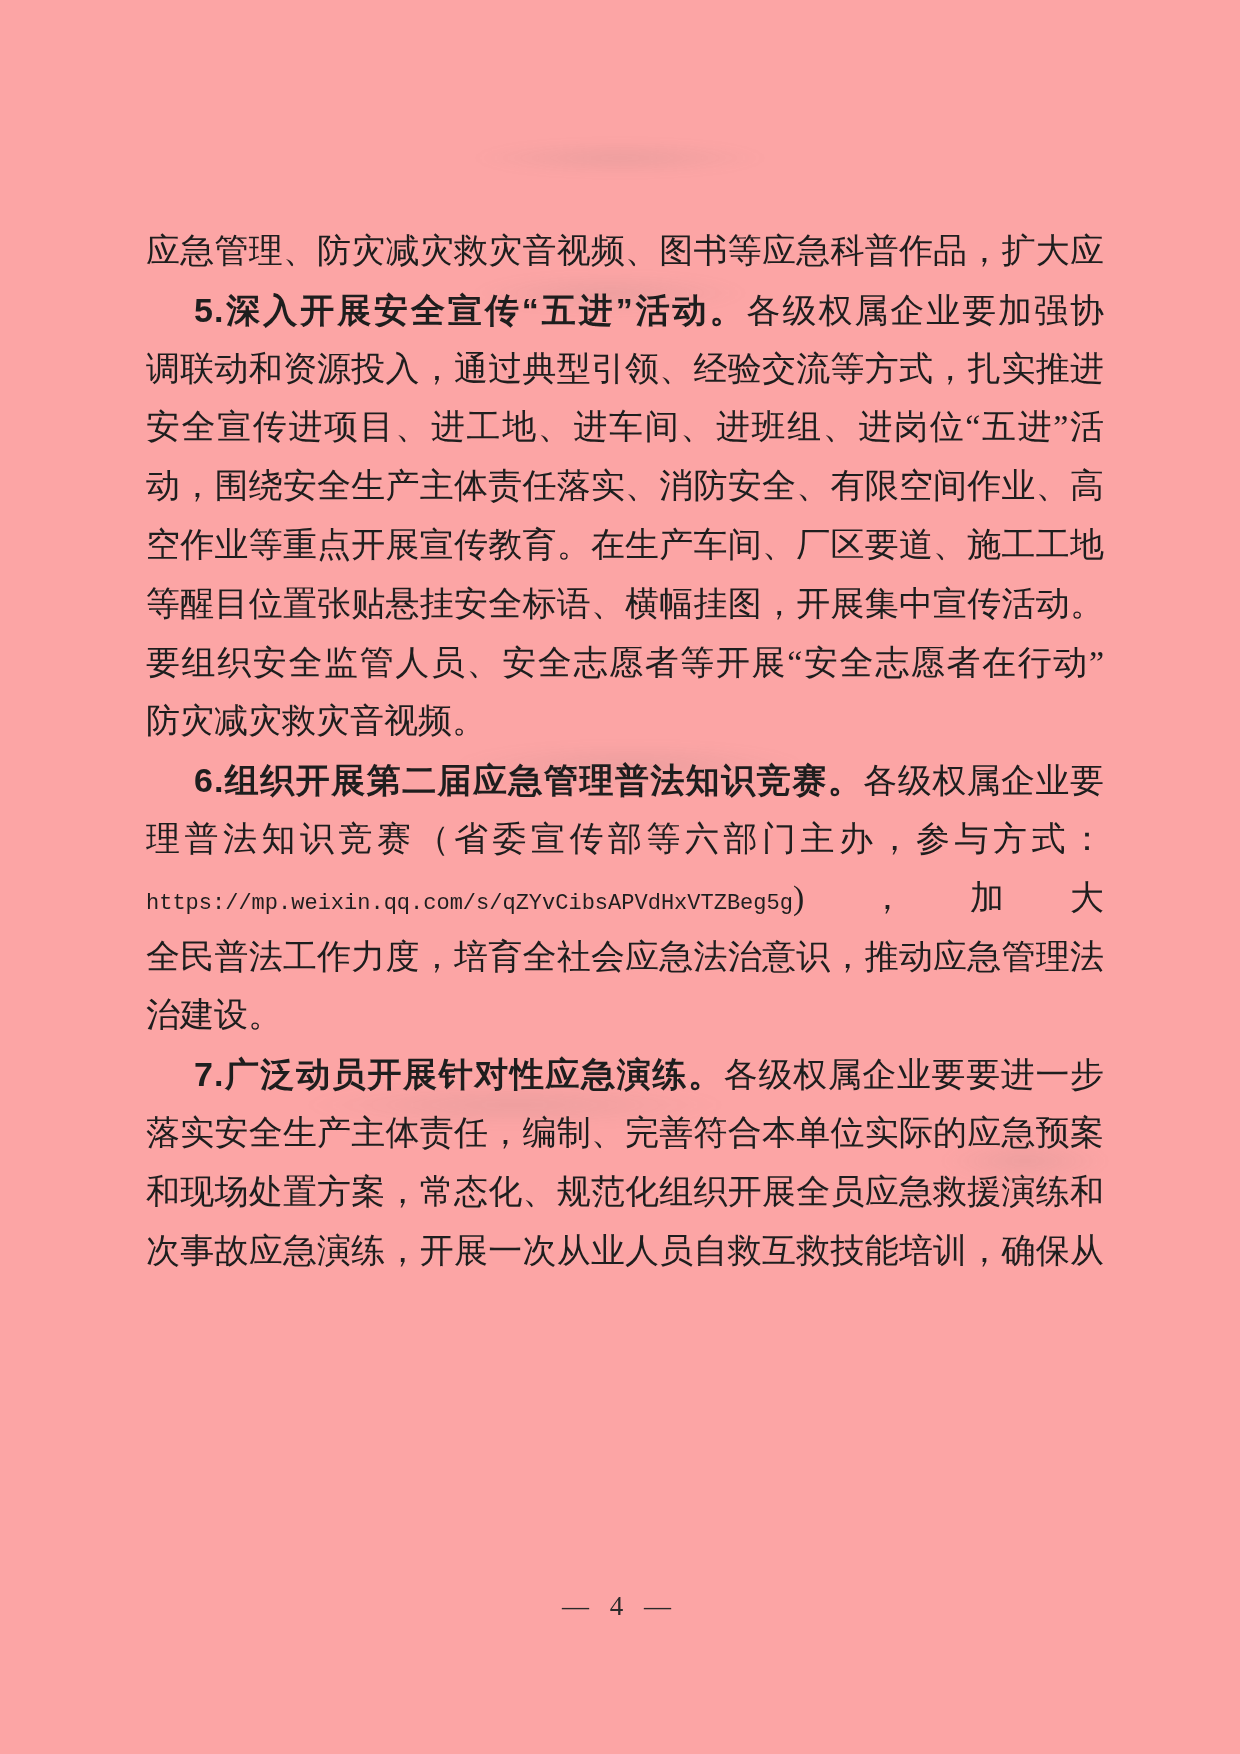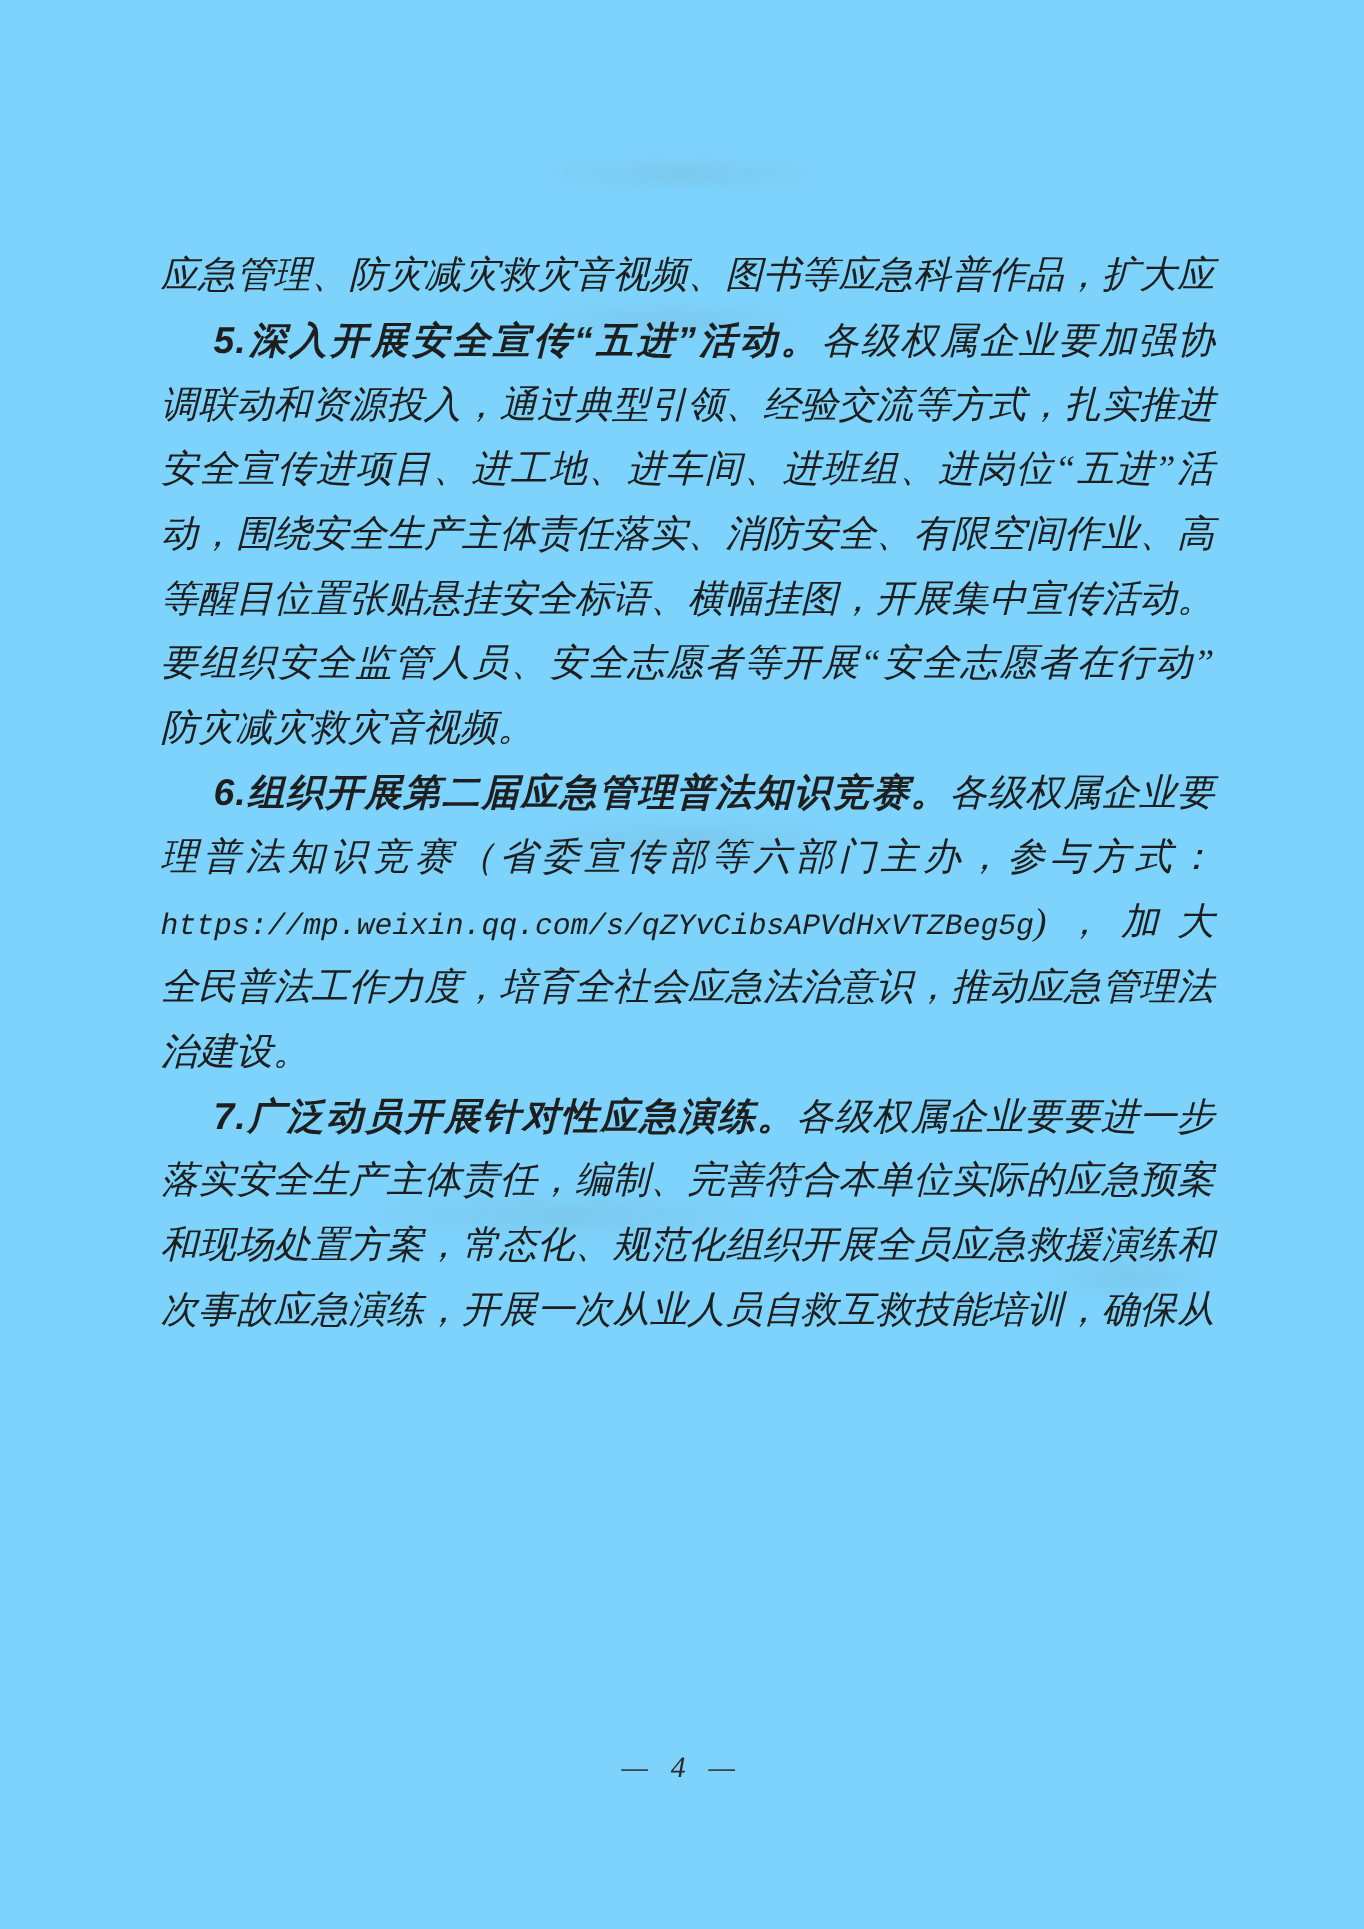--- a/index.html
+++ b/index.html
@@ -6,24 +6,23 @@
     margin: 0;
     padding: 0;
     width: 1240px;
     height: 1754px;
     background: #f4f4f2;
     font-family: "Liberation Serif", serif;
   }
   .page {
     position: absolute;
     inset: 0;
-    background: #7dd3fc;
+    background: #fca5a5;
     color: #1e1e1e;
     overflow: hidden;
-    font-style: italic;
   }
   .doc-body {
     position: absolute;
     left: 146px;
     top: 222px;
     width: 958px;
     font-size: 34px;
   }
   .line {
     height: 58.8px;
@@ -37,21 +36,21 @@
   .line.indent {
     text-indent: 48px;
   }
   .run-bold {
     font-weight: 700;
     font-family: "Liberation Sans", sans-serif;
     letter-spacing: 1px;
   }
   .run-url {
     font-family: "Liberation Mono", monospace;
-    font-size: 27px;
+    font-size: 22px;
   }
   .page-number {
     position: absolute;
     top: 1586px;
     left: 0;
     width: 100%;
     height: 40px;
     line-height: 40px;
     text-align: center;
     font-size: 27px;
@@ -80,20 +79,21 @@
   <div class="smudge s3"></div>
   <div class="smudge s4"></div>
   <div class="smudge s5"></div>
 
   <div class="doc-body">
       <div class="line justify"><span>应急管理、防灾减灾救灾音视频、图书等应急科普作品，扩大应</span></div>
       <div class="line justify indent"><span class="run-bold">5.深入开展安全宣传“五进”活动。</span><span>各级权属企业要加强协</span></div>
       <div class="line justify"><span>调联动和资源投入，通过典型引领、经验交流等方式，扎实推进</span></div>
       <div class="line justify"><span>安全宣传进项目、进工地、进车间、进班组、进岗位“五进”活</span></div>
       <div class="line justify"><span>动，围绕安全生产主体责任落实、消防安全、有限空间作业、高</span></div>
+      <div class="line justify"><span>空作业等重点开展宣传教育。在生产车间、厂区要道、施工工地</span></div>
       <div class="line justify"><span>等醒目位置张贴悬挂安全标语、横幅挂图，开展集中宣传活动。</span></div>
       <div class="line justify"><span>要组织安全监管人员、安全志愿者等开展“安全志愿者在行动”</span></div>
       <div class="line"><span>防灾减灾救灾音视频。</span></div>
       <div class="line justify indent"><span class="run-bold">6.组织开展第二届应急管理普法知识竞赛。</span><span>各级权属企业要</span></div>
       <div class="line justify"><span>理普法知识竞赛（省委宣传部等六部门主办，参与方式：</span></div>
       <div class="line justify"><span class="run-url">https://mp.weixin.qq.com/s/qZYvCibsAPVdHxVTZBeg5g</span><span>)，加大</span></div>
       <div class="line justify"><span>全民普法工作力度，培育全社会应急法治意识，推动应急管理法</span></div>
       <div class="line"><span>治建设。</span></div>
       <div class="line justify indent"><span class="run-bold">7.广泛动员开展针对性应急演练。</span><span>各级权属企业要要进一步</span></div>
       <div class="line justify"><span>落实安全生产主体责任，编制、完善符合本单位实际的应急预案</span></div>

